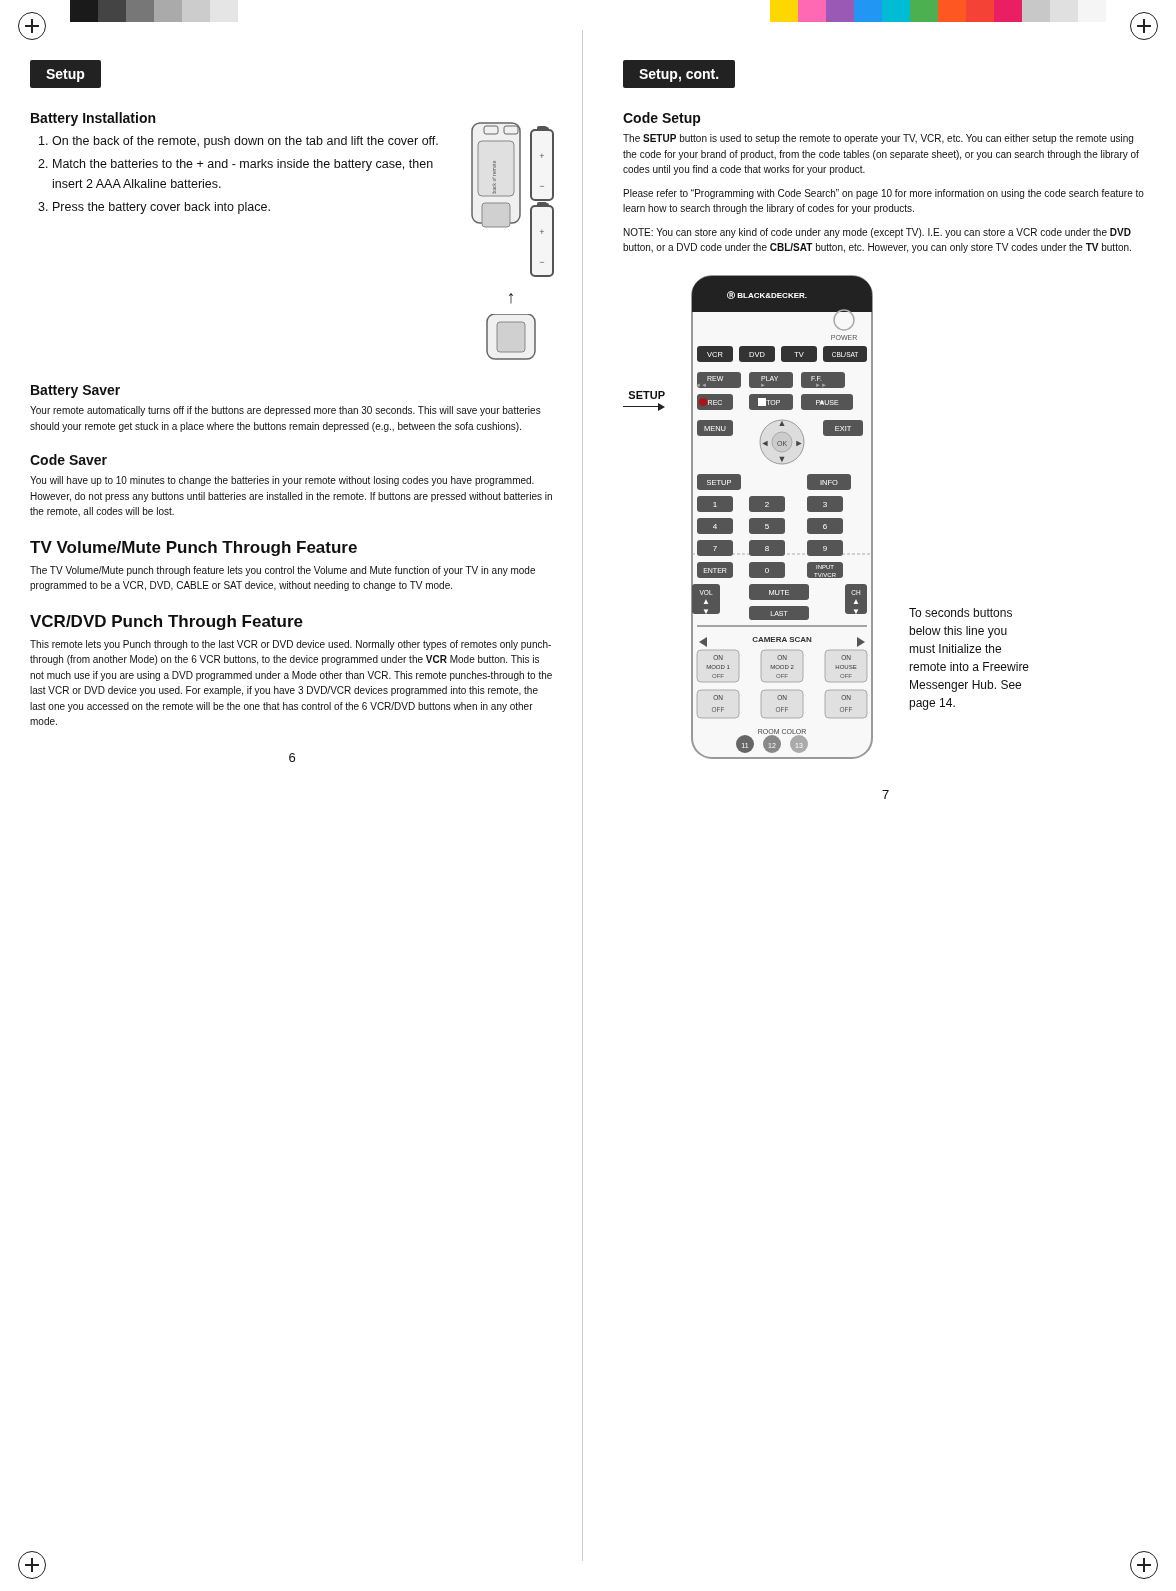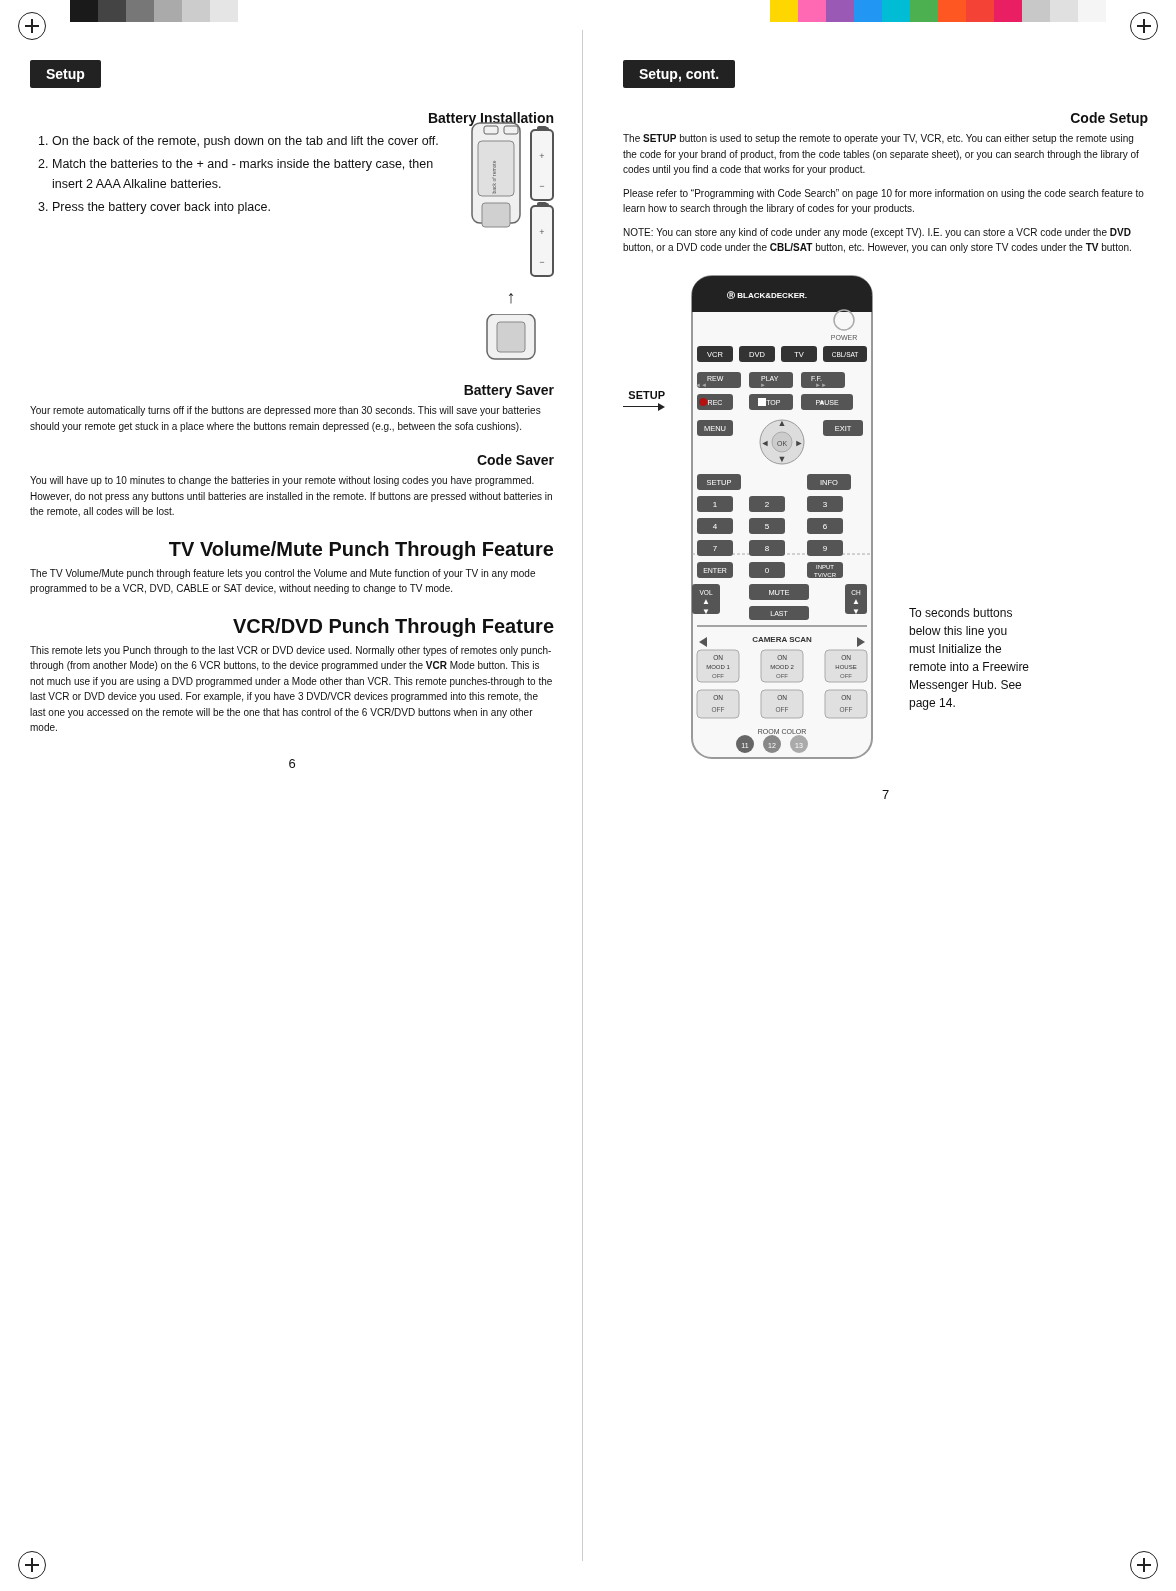--- a/index.html
+++ b/index.html
@@ -101,25 +101,24 @@
 
     
     .content-section {
       margin-bottom: 18px;
     }
 
     .section-title {
       font-size: 14px;
       font-weight: bold;
       margin-bottom: 5px;
-      text-align: right;
     }
 
     .section-title.large {
-      font-size: 20px;
+      font-size: 17px;
     }
 
     p {
       font-size: 10px;
       line-height: 1.55;
       margin-bottom: 8px;
     }
 
     ol {
       padding-left: 22px;

